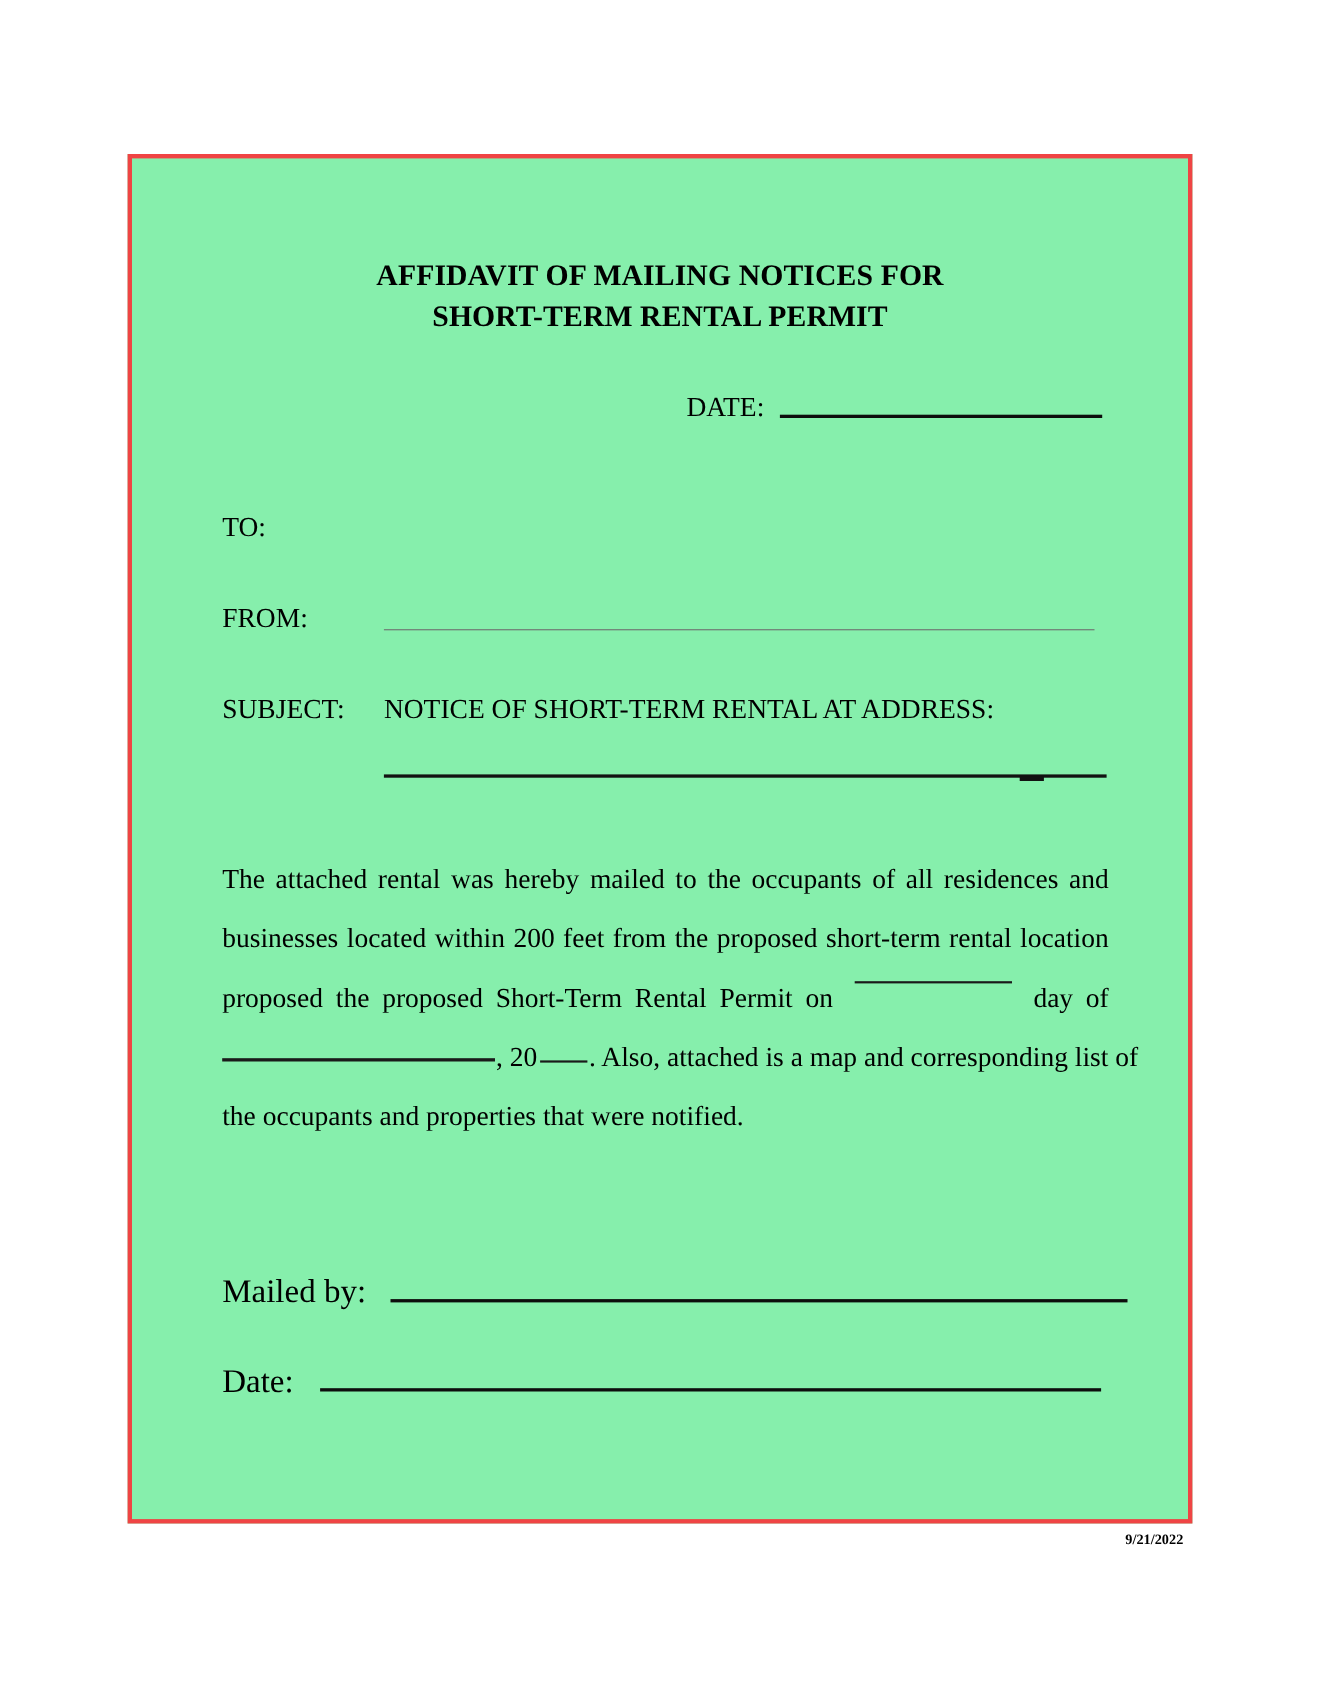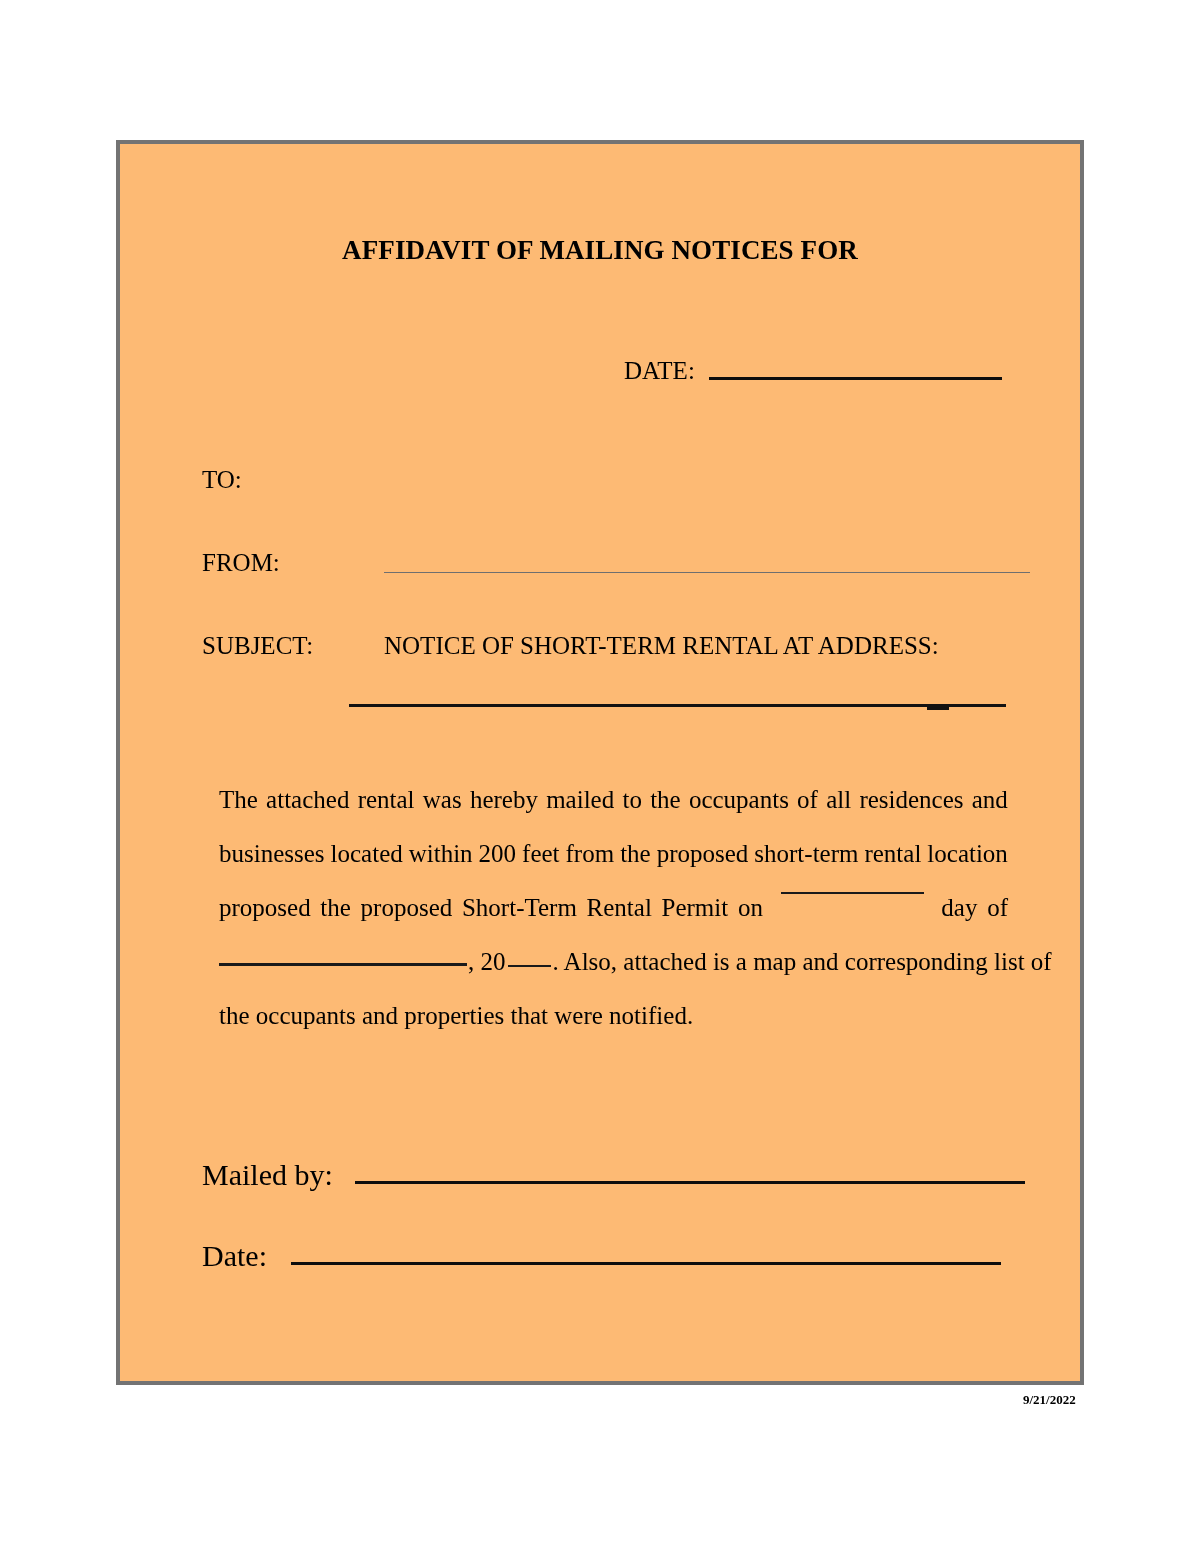--- a/index.html
+++ b/index.html
@@ -17,23 +17,23 @@
     overflow: hidden;
   }
 
   
   .page-frame {
     position: absolute;
     left: 116px;
     top: 140px;
     width: 968px;
     height: 1245px;
-    border: 4px solid #737373;
+    border: 4px solid #ef4444;
     box-sizing: border-box;
-    background: #fdba74;
+    background: #86efac;
   }
 
   .page-body {
     position: absolute;
     left: 0;
     top: 0;
     width: 100%;
     height: 100%;
   }
 
@@ -80,21 +80,20 @@
 
   
   .field-row {
     position: absolute;
     left: 82px;
     display: flex;
     align-items: flex-start;
     font-size: 25px;
     line-height: 28px;
     white-space: nowrap;
-    gap: 35px;
   }
   .field-row .lbl { width: 147px; flex: none; }
   .field-row .val { flex: none; }
 
   .row-to      { top: 322px; }
   .row-from    { top: 405px; }
   .row-subject { top: 488px; }
 
   .row-from .rule-thin {
     width: 646px;
@@ -126,21 +125,20 @@
     top: 640px;
     width: 806px;
     font-size: 25px;
   }
   .body-line {
     display: block;
     height: 54px;
     line-height: 31px;
     white-space: nowrap;
     position: relative;
-    margin-left: 17px;
   }
   .body-line.justify {
     display: flex;
     justify-content: space-between;
     white-space: nowrap;
   }
   .body-line.justify > span { flex: none; }
 
   .blank-underscore {
     display: inline-block;
@@ -181,20 +179,21 @@
   }
 </style>
 </head>
 <body>
 
 <div class="page-frame">
   <div class="page-body">
 
     <div class="doc-title">
       <span class="line">AFFIDAVIT OF MAILING NOTICES FOR</span>
+      <span class="line">SHORT-TERM RENTAL PERMIT</span>
     </div>
 
     <div class="date-row">
       <span class="lbl">DATE:</span>
       <span class="rule-thick"></span>
     </div>
 
     <div class="field-row row-to">
       <span class="lbl">TO:</span>
     </div>

